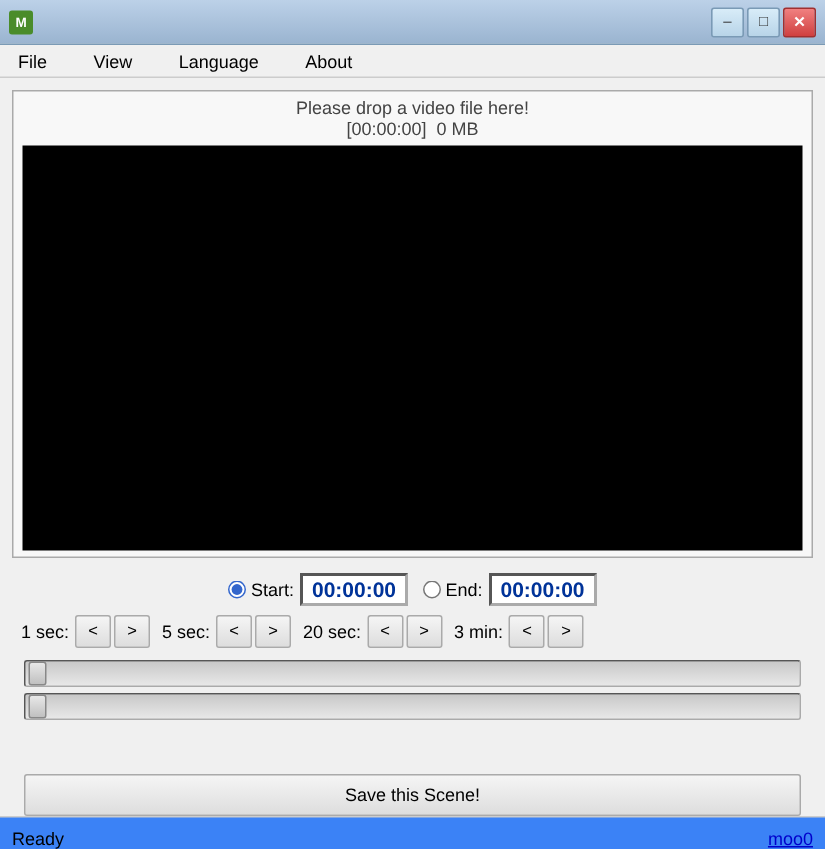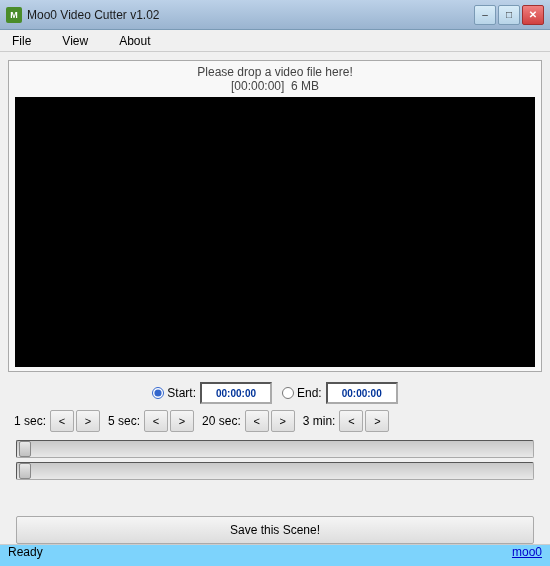--- a/index.html
+++ b/index.html
@@ -156,21 +156,21 @@
       width: 12px;
       height: 12px;
       accent-color: #3366cc;
     }
 
     .time-input {
       width: 72px;
       height: 22px;
       border: 2px inset #aaa;
       background: #fff;
-      font-size: 10px;
+      font-size: 14px;
       text-align: center;
       padding: 1px 3px;
       color: #003399;
       font-weight: bold;
     }
 
     .step-controls {
       display: flex;
       align-items: center;
       gap: 8px;
@@ -248,65 +248,65 @@
       border-radius: 2px;
       margin-top: 28px;
     }
 
     .status-bar {
       position: absolute;
       bottom: 0;
       left: 0;
       right: 0;
       height: 22px;
-      background: #7dd3fc;
+      background: #3b82f6;
       border-top: 1px solid #ccc;
       display: flex;
-      align-items: flex-start;
+      align-items: flex-end;
       justify-content: space-between;
       padding: 0 8px;
       font-size: 12px;
       gap: 32px;
     }
 
     .status-link {
       color: #0000cc;
       text-decoration: underline;
       cursor: pointer;
     }
   </style>
 </head>
 <body>
 
 <div class="title-bar">
   <div class="title-bar-left">
     <div class="app-icon">
       <span>M</span>
     </div>
-    <span class="title-text">Moo0 Video Cutter v1.02</span>
   </div>
   <div class="title-bar-buttons">
     <button class="title-btn">–</button>
     <button class="title-btn">□</button>
     <button class="title-btn close">✕</button>
   </div>
 </div>
 
 <div class="menu-bar">
   <div class="menu-item">File</div>
   <div class="menu-item">View</div>
+  <div class="menu-item">Language</div>
   <div class="menu-item">About</div>
 </div>
 
 <div class="main-content">
   <div class="video-container">
     <div class="video-header">
       <span>Please drop a video file here!</span>
       <span>
-        <span>[00:00:00]</span>&nbsp;&nbsp;<span>6 MB</span>
+        <span>[00:00:00]</span>&nbsp;&nbsp;<span>0 MB</span>
       </span>
     </div>
     <div class="video-screen"></div>
   </div>
 
   <div class="controls-section">
     <div class="time-row">
       <div class="time-group">
         <label class="radio-label">
           <input type="radio" class="radio-input" name="timeSel" checked="" style="">

